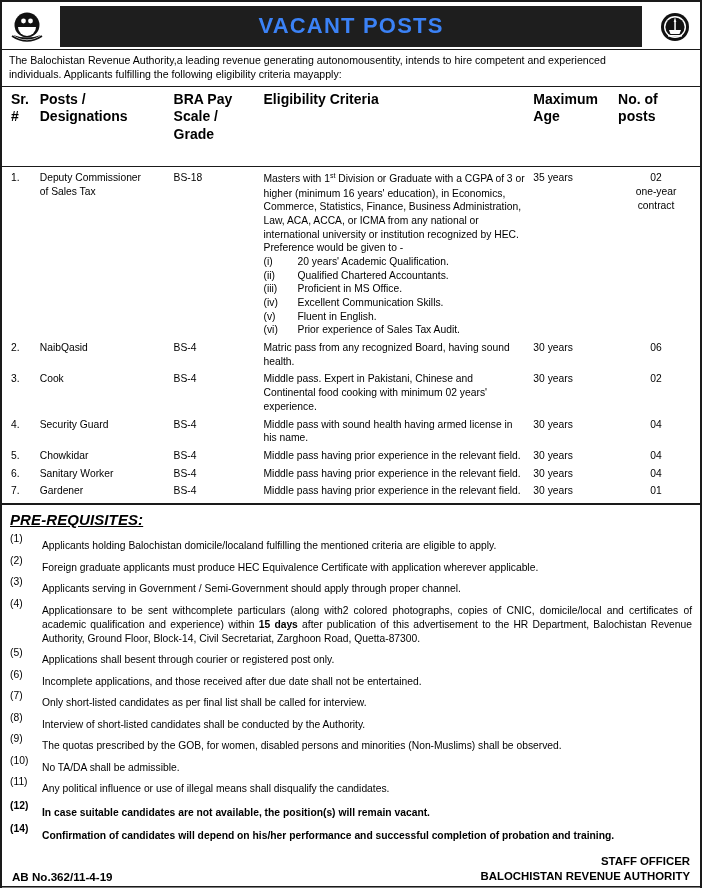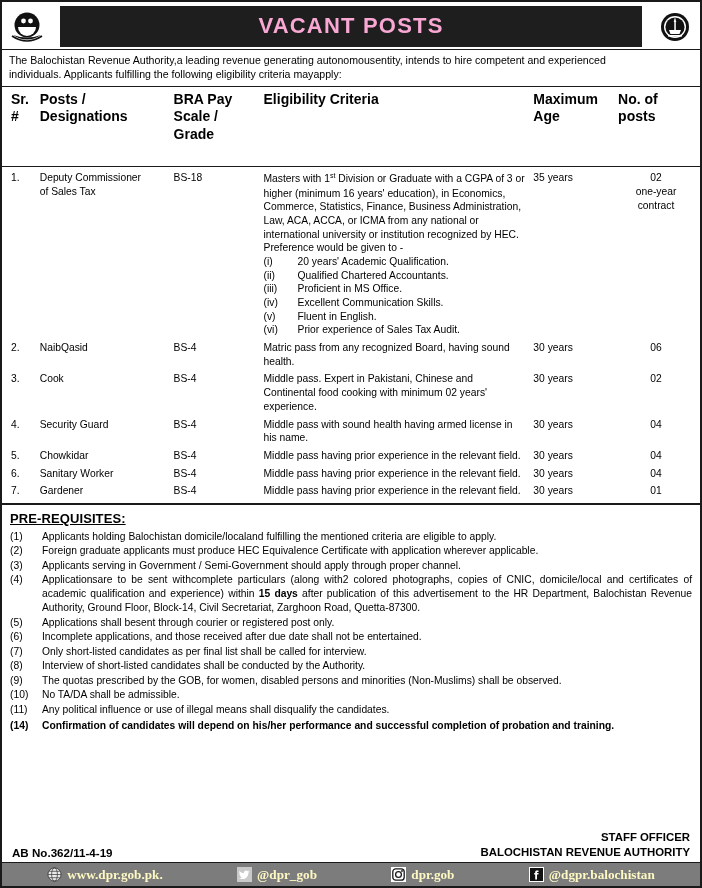--- a/index.html
+++ b/index.html
@@ -27,21 +27,21 @@
     gap: 6px;
   }
   .logo-left, .logo-right {
     width: 38px; height: 38px;
     flex: 0 0 auto;
     display: flex; align-items: center; justify-content: center;
   }
   .title-bar {
     flex: 1 1 auto;
     background: #1e1e1e;
-    color: #f9a8d4;
+    color: #3b82f6;
     text-align: center;
     font-size: 22px;
     font-weight: bold;
     letter-spacing: 1.2px;
     padding: 7px 0 8px 0;
     margin: 0 8px;
     font-family: "Liberation Sans", sans-serif;
   }
 
   
@@ -92,29 +92,30 @@
 
   
   .prereq {
     border-top: 2.4px solid #1a1a1a;
     padding: 5px 8px 6px 8px;
     font-size: 10.3px;
     line-height: 1.36;
     flex: 1 1 auto;
   }
   .prereq h2 {
-    font-size: 13px;
+    font-size: 15px;
     font-weight: bold;
     text-decoration: underline;
     margin-bottom: 2px;
     letter-spacing: .1px;
+    font-style: italic;
   }
   .pr-row { display: flex; margin-bottom: 0.5px; }
   .pr-n { width: 32px; flex: 0 0 32px; }
-  .pr-t { flex: 1 1 auto; text-align: justify; }
+  .pr-t { flex: 1 1 auto; text-align: justify; margin-top: 7px; }
   .pr-t.nojust { text-align: left; }
   .pr-row.bold { font-weight: bold; margin-top: 2.5px; margin-bottom: 2.5px; }
   .pr-row.bold .pr-t { text-align: left; }
   .pr-row.bold.just .pr-t { text-align: justify; }
 
   
   .sig {
     padding: 2px 10px 2px 10px;
     display: flex;
     align-items: flex-end;
@@ -339,20 +340,24 @@
       </div>
     <div class="pr-row">
         <span class="pr-n">(10)</span>
         <span class="pr-t nojust">No TA/DA shall be admissible.</span>
       </div>
     <div class="pr-row">
         <span class="pr-n">(11)</span>
         <span class="pr-t nojust">Any political influence or use of illegal means shall disqualify the candidates.</span>
       </div>
     <div class="pr-row bold">
+        <span class="pr-n">(12)</span>
+        <span class="pr-t">In case suitable candidates are not available, the position(s) will remain vacant.</span>
+      </div>
+    <div class="pr-row bold">
         <span class="pr-n">(14)</span>
         <span class="pr-t">Confirmation of candidates will depend on his/her performance and successful completion of probation and training.</span>
       </div>
   </div>
 
   <div class="sig">
     <div class="ab-no">AB No.362/11-4-19</div>
     <div class="sig-right">
       <div>STAFF OFFICER</div>
       <div>BALOCHISTAN REVENUE AUTHORITY</div>

